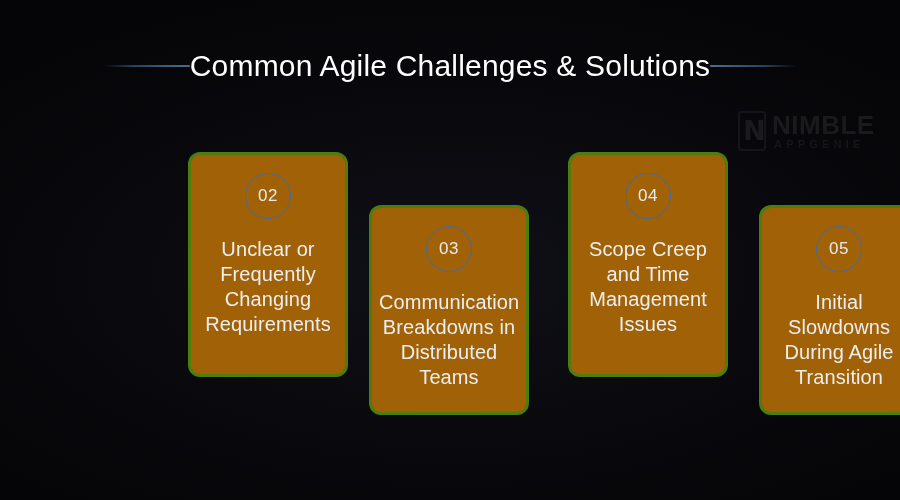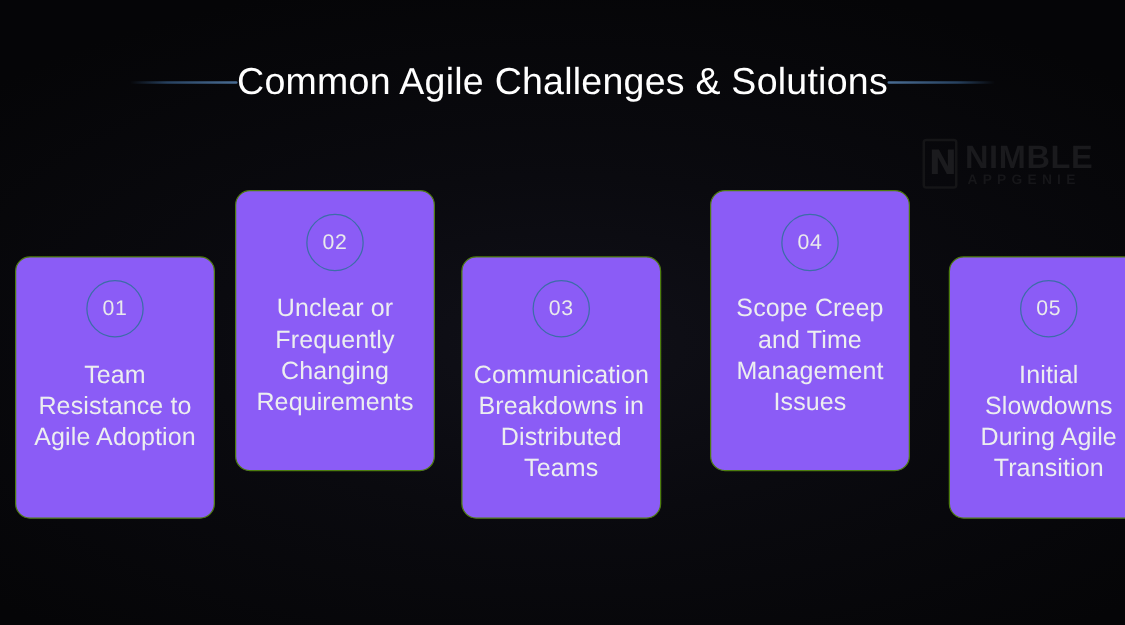--- a/index.html
+++ b/index.html
@@ -119,22 +119,22 @@
   
   .cards {
     position: absolute;
     inset: 0;
     z-index: 3;
   }
   .card {
     position: absolute;
     width: 160px;
     box-sizing: border-box;
-    background: #8b5cf6;
-    border: 1px solid #4d7c0f;
+    background: #a16207;
+    border: 3px solid #4d7c0f;
     border-radius: 12px;
     display: flex;
     flex-direction: column;
     align-items: center;
     padding-top: 18px;
   }
   .card.low   { top: 205px; height: 210px; }
   .card.high  { top: 152px; height: 225px; }
 
   .card-1 { left: 12px; }
@@ -185,24 +185,20 @@
       <span class="bolt">N</span>
     </span>
     <span class="wm-text">
       <span class="wm-name">NIMBLE</span>
       <span class="wm-sub">APPGENIE</span>
     </span>
   </div>
 
   <div class="cards">
 
-    <div class="card low card-1">
-      <div class="badge">01</div>
-      <div class="card-text">Team Resistance to Agile Adoption</div>
-    </div>
 
     <div class="card high card-2">
       <div class="badge">02</div>
       <div class="card-text">Unclear or Frequently Changing Requirements</div>
     </div>
 
     <div class="card low card-3">
       <div class="badge">03</div>
       <div class="card-text">Communication Breakdowns in Distributed Teams</div>
     </div>

